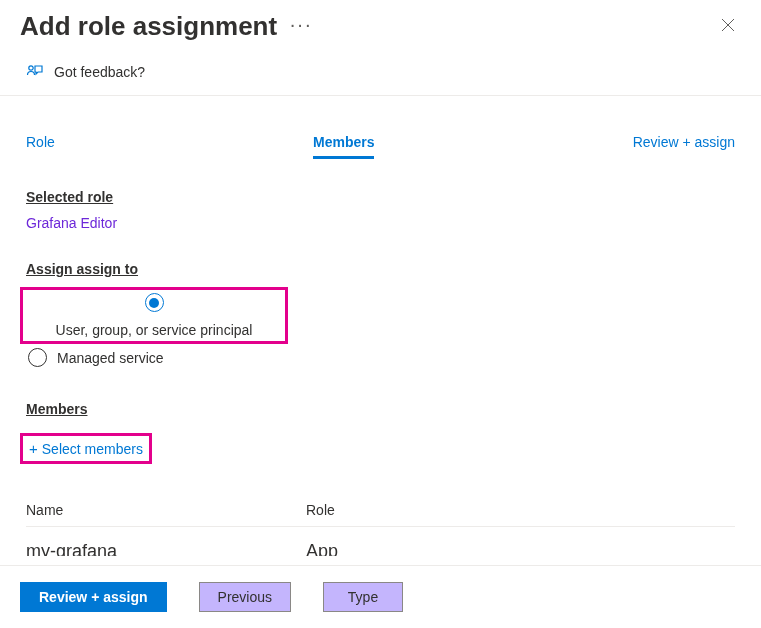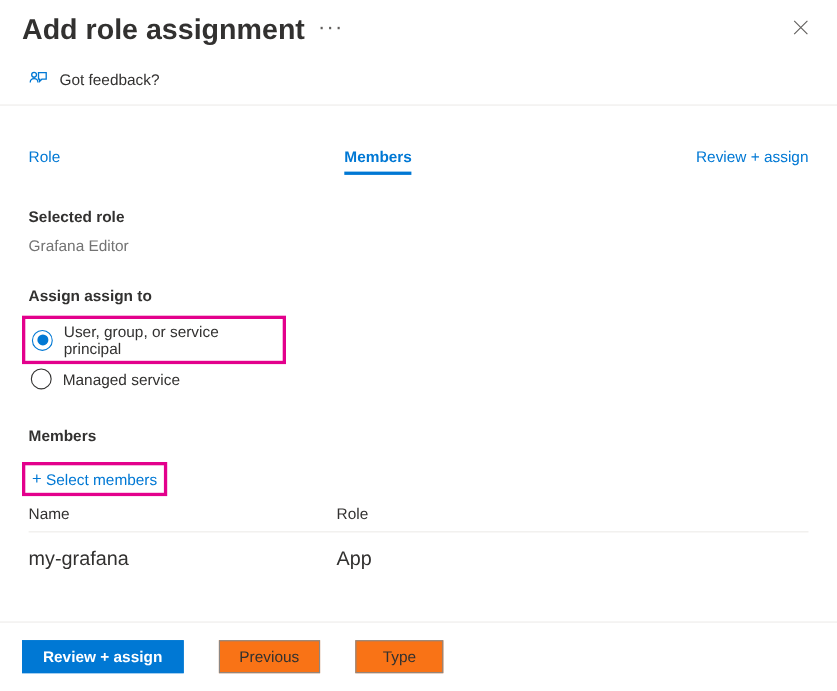--- a/index.html
+++ b/index.html
@@ -83,40 +83,42 @@
   }
   .section {
     padding: 0 26px;
   }
   .section-label {
     font-weight: 600;
     font-size: 14px;
     margin-top: 30px;
     margin-bottom: 10px;
     color: #323130;
+    text-decoration: underline;
   }
   .section-value {
     font-size: 14px;
-    color: #737373;
+    color: #6d28d9;
   }
   .radio-group {
     margin-top: 6px;
   }
   .radio-row {
     display: flex;
     align-items: center;
     gap: 10px;
     padding: 4px 2px;
     cursor: pointer;
   }
   .radio-row.highlighted {
     border: 3px solid #e3008c;
     padding: 3px 6px;
     margin-left: -6px;
-    width: 240px;
+    width: 268px;
+    flex-direction: column;
   }
   .radio {
     width: 19px;
     height: 19px;
     border: 1px solid #323130;
     border-radius: 50%;
     display: inline-flex;
     align-items: center;
     justify-content: center;
     flex-shrink: 0;
@@ -141,20 +143,21 @@
     padding: 4px 6px;
     margin-left: -6px;
     margin-top: 6px;
     cursor: pointer;
   }
   .plus {
     font-size: 15px;
     font-weight: 400;
   }
   .table {
+    margin-top: 30px;
     width: 100%;
   }
   .table-header {
     display: flex;
     padding: 8px 0;
     font-size: 14px;
     color: #323130;
     border-bottom: 1px solid #edebe9;
   }
   .table-row {
@@ -174,21 +177,21 @@
     border-top: 1px solid #edebe9;
     padding: 16px 20px;
     display: flex;
     gap: 32px;
     background: #fff;
   }
   .btn {
     font-size: 14px;
     padding: 6px 18px;
     border: 1px solid #8a8886;
-    background: #f97316;
+    background: #c4b5fd;
     color: #323130;
     cursor: pointer;
     font-family: inherit;
     min-width: 80px;
   }
   .btn.primary {
     background: #0078d4;
     border-color: #0078d4;
     color: #fff;
     font-weight: 600;

